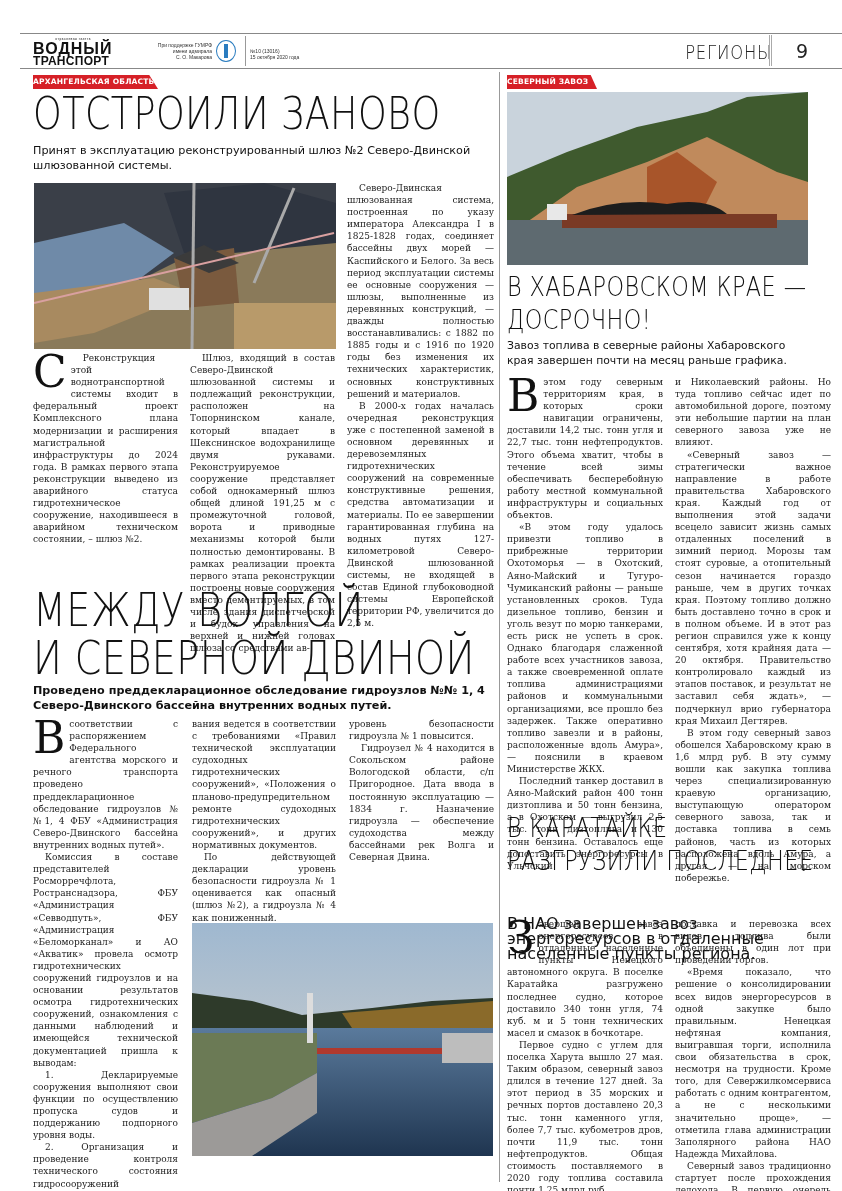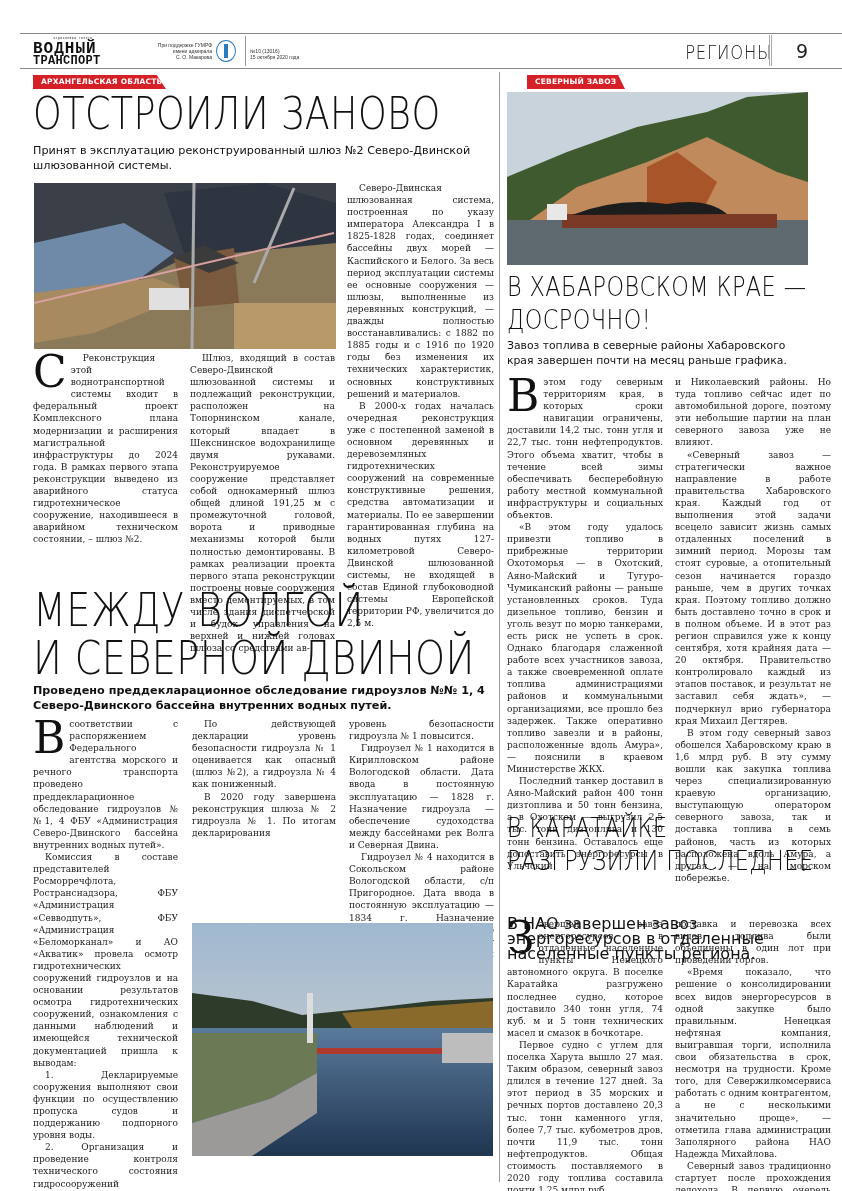--- a/index.html
+++ b/index.html
@@ -2,35 +2,35 @@
 <html><head>
 <meta charset="utf-8">
 <style>
   html, body { margin: 0; padding: 0; background: #fff; }
   body { width: 842px; height: 1191px; position: relative; overflow: hidden; color: #1a1a1a; }
   .abs { position: absolute; }
 
   
   .top-rule { left: 20px; right: 0; top: 33px; border-top: 1px solid #888; }
   .bottom-rule { left: 20px; right: 0; top: 68px; border-top: 1px solid #888; }
-  .logo { left: 33px; top: 38px; width: 80px; line-height: 0.9; font-family: Liberation Mono, monospace; font-weight: bold; color: #111; }
+  .logo { left: 33px; top: 38px; width: 80px; line-height: 0.9; font-family: Liberation Sans, sans-serif; font-weight: bold; color: #111; }
   .logo .super { font-size: 3px; letter-spacing: 0.5px; display: block; text-align: center; color: #555; height: 4px; }
   .logo .l1 { font-size: 16px; letter-spacing: 1px; display:block; transform: scaleX(1.0); }
   .logo .l2 { font-size: 12px; letter-spacing: 0.3px; display:block; }
   .support { left: 148px; top: 42px; width: 64px; text-align: right; font-size: 5px; line-height: 6px; color: #333; font-family: "Liberation Sans", sans-serif; }
   .emblem { left: 216px; top: 40px; width: 20px; height: 22px; border: 1.3px solid #2a7cbf; border-radius: 50%; box-sizing: border-box; }
   .emblem-inner { left: 224px; top: 44px; width: 4px; height: 14px; background: #2a7cbf; }
   .vsep { left: 245px; top: 36px; height: 30px; border-left: 1px solid #999; }
   .issue { left: 250px; top: 48px; font-size: 5px; line-height: 6px; color: #333; font-family: "Liberation Sans", sans-serif; }
   .section-name { right: 70px; top: 40px; font-size: 20px; color: #222; letter-spacing: 1px; font-family: "DejaVu Sans", sans-serif; font-weight: 200; transform: scaleX(0.82); transform-origin: right; }
   .vsep2 { left: 769px; top: 35px; height: 31px; border-left: 3px double #aaa; }
   .page-num { left: 796px; top: 40px; font-size: 19px; color: #222; font-family: "DejaVu Sans", sans-serif; }
 
   
-  .tag { height: 14px; line-height: 14px; background: #d62027; color: #fff; font-family: "DejaVu Sans", sans-serif; font-weight: bold; font-size: 7.5px; padding-left: 8px; clip-path: polygon(0 0, 93% 0, 100% 100%, 0 100%); letter-spacing: 0.2px; }
+  .tag { height: 14px; line-height: 14px; background: #d62027; color: #fff; font-family: "DejaVu Sans", sans-serif; font-weight: bold; font-size: 7.5px; clip-path: polygon(0 0, 93% 0, 100% 100%, 0 100%); letter-spacing: 0.2px; }
 
   
   .h1 { font-family: "DejaVu Sans", sans-serif; font-weight: 300; color: #111; letter-spacing: 0.5px; white-space: nowrap; transform-origin: left top; }
   .lead { font-family: "DejaVu Sans", sans-serif; font-size: 11.2px; line-height: 15px; color: #111; }
 
   
   .col { font-family: "DejaVu Serif", "Liberation Serif", serif; font-size: 9px; line-height: 12.1px; text-align: justify; color: #222; }
   .col p { margin: 0; text-indent: 12px; }
   .col p.noindent { text-indent: 0; }
   .dropcap { float: left; font-family: "DejaVu Serif", serif; font-size: 44px; line-height: 36px; margin: 2px 4px 0 0; color: #111; }
@@ -109,26 +109,26 @@
 
 <div class="abs col" style="left:33px; top:718px; width:145px;">
   <span class="dropcap">В</span>
   <p class="noindent">соответствии с распоряжением Федерального агентства морского и речного транспорта проведено преддекларационное обследование гидроузлов №№1, 4 ФБУ «Администрация Северо-Двинского бассейна внутренних водных путей».</p>
   <p>Комиссия в составе представителей Росморречфлота, Ространснадзора, ФБУ «Администрация «Севводпуть», ФБУ «Администрация «Беломорканал» и АО «Акватик» провела осмотр гидротехнических сооружений гидроузлов и на основании результатов осмотра гидротехнических сооружений, ознакомления с данными наблюдений и имеющейся технической документацией пришла к выводам:</p>
   <p>1. Декларируемые сооружения выполняют свои функции по осуществлению пропуска судов и поддержанию подпорного уровня воды.</p>
   <p>2. Организация и проведение контроля технического состояния гидросооружений осуществляются в соответствии с действующими требованиями и нормативами. Наблюдения позволяют оценить техническое состояние сооружений и выявлять дефекты и повреждения, влияющие на безопасность сооружений.</p>
 
 </div>
 <div class="abs col" style="left:192px; top:718px; width:144px;">
+  <p class="noindent">вания ведется в соответствии с требованиями «Правил технической эксплуатации судоходных гидротехнических сооружений», «Положения о планово-предупредительном ремонте судоходных гидротехнических сооружений», и других нормативных документов.</p>
   <p>По действующей декларации уровень безопасности гидроузла № 1 оценивается как опасный (шлюз №2), а гидроузла № 4 как пониженный.</p>
   <p>В 2020 году завершена реконструкция шлюза № 2 гидроузла № 1. По итогам декларирования</p>
 </div>
 <div class="abs col" style="left:349px; top:718px; width:145px;">
   <p class="noindent">уровень безопасности гидроузла № 1 повысится.</p>
-  <p>Гидроузел № 1 находится в Кирилловском районе Вологодской области. Дата ввода в постоянную эксплуатацию — 1828 г. Назначение гидроузла — обеспечение судоходства между бассейнами рек Волга и Северная Двина.</p>
   <p>Гидроузел № 4 находится в Сокольском районе Вологодской области, с/п Пригородное. Дата ввода в постоянную эксплуатацию — 1834 г. Назначение гидроузла — обеспечение судоходства между бассейнами рек Волга и Северная Двина.</p>
 </div>
 
 <div class="abs photo" style="left:192px; top:923px; width:301px; height:233px;">
   <svg width="301" height="233" viewBox="0 0 301 233" preserveAspectRatio="none">
     <defs>
       <linearGradient id="sky" x1="0" y1="0" x2="0" y2="1">
         <stop offset="0" stop-color="#9fb8d0"></stop>
           <stop offset="1" stop-color="#d9d4cc"></stop>
       </linearGradient>
@@ -142,21 +142,21 @@
     <path d="M150 90 L301 78 L301 110 L160 105 Z" fill="#8a6a2a"></path>
     <rect x="0" y="105" width="301" height="128" fill="url(#water)"></rect>
     <path d="M0 110 L125 110 L125 150 L80 175 L0 200 Z" fill="#6b7a55"></path>
     <path d="M0 200 L80 175 L125 150 L125 190 L60 233 L0 233 Z" fill="#9c9a98"></path>
     <rect x="115" y="70" width="6" height="50" fill="#ddd"></rect>
     <rect x="125" y="125" width="130" height="6" fill="#b0392e"></rect>
     <rect x="250" y="110" width="51" height="30" fill="#bdbdbd"></rect>
   </svg>
 </div>
 
-<div class="abs tag" style="left:527px; top:75px; width:90px;">СЕВЕРНЫЙ ЗАВОЗ</div>
+<div class="abs tag" style="left:507px; top:75px; width:90px;">СЕВЕРНЫЙ ЗАВОЗ</div>
 <div class="abs photo" style="left:507px; top:92px; width:301px; height:173px;">
   <svg width="301" height="173" viewBox="0 0 301 173" preserveAspectRatio="none">
     <rect width="301" height="173" fill="#c9d3dc"></rect>
     <path d="M0 85 L60 60 L130 35 L200 20 L240 5 L301 0 L301 130 L0 130 Z" fill="#3f5a2e"></path>
     <path d="M20 130 L70 95 L140 70 L200 45 L240 65 L270 80 L301 90 L301 130 Z" fill="#c08a5c"></path>
     <path d="M140 75 L170 60 L210 90 L190 130 L140 130 Z" fill="#a8552a"></path>
     <rect x="0" y="128" width="301" height="45" fill="#5e6a70"></rect>
     <path d="M55 122 L270 122 L270 136 L55 136 Z" fill="#7a3a25"></path>
     <path d="M65 123 Q110 105 160 112 Q200 105 220 122 Z" fill="#1d1d1d"></path>
     <rect x="40" y="112" width="20" height="16" fill="#e8e8e8"></rect>

